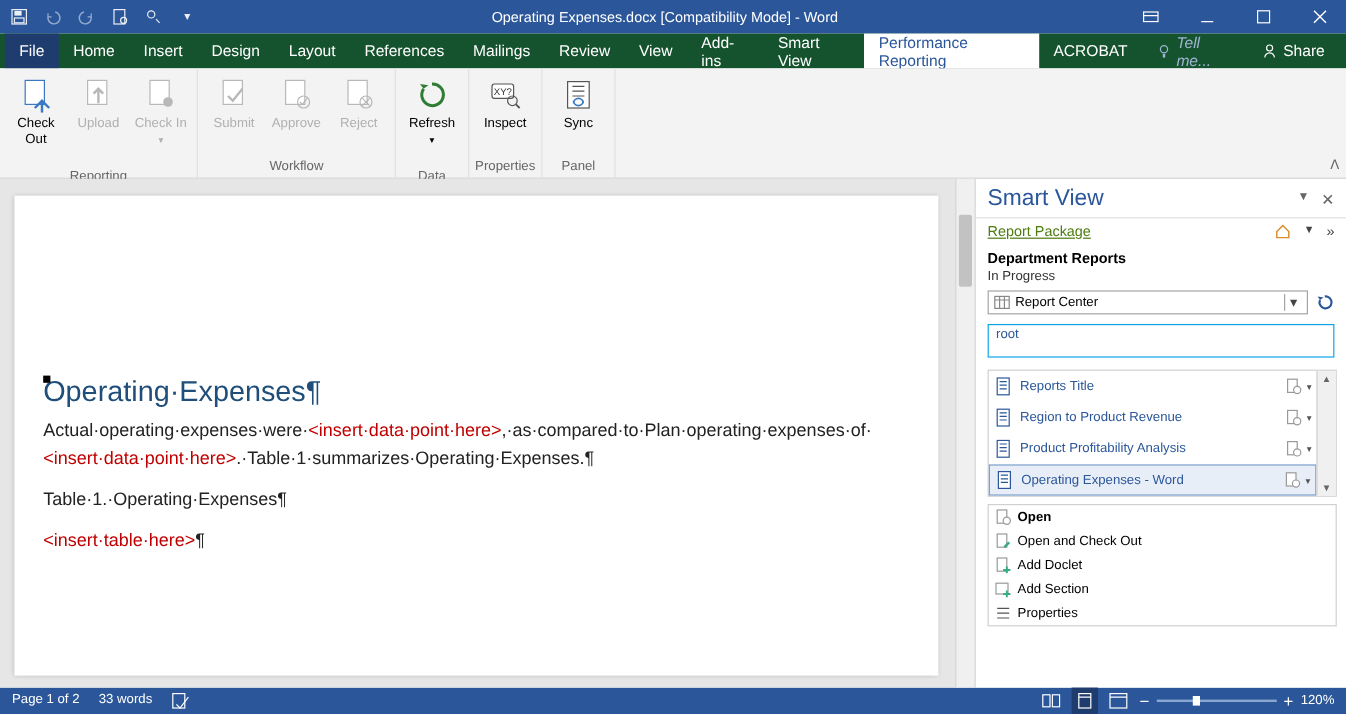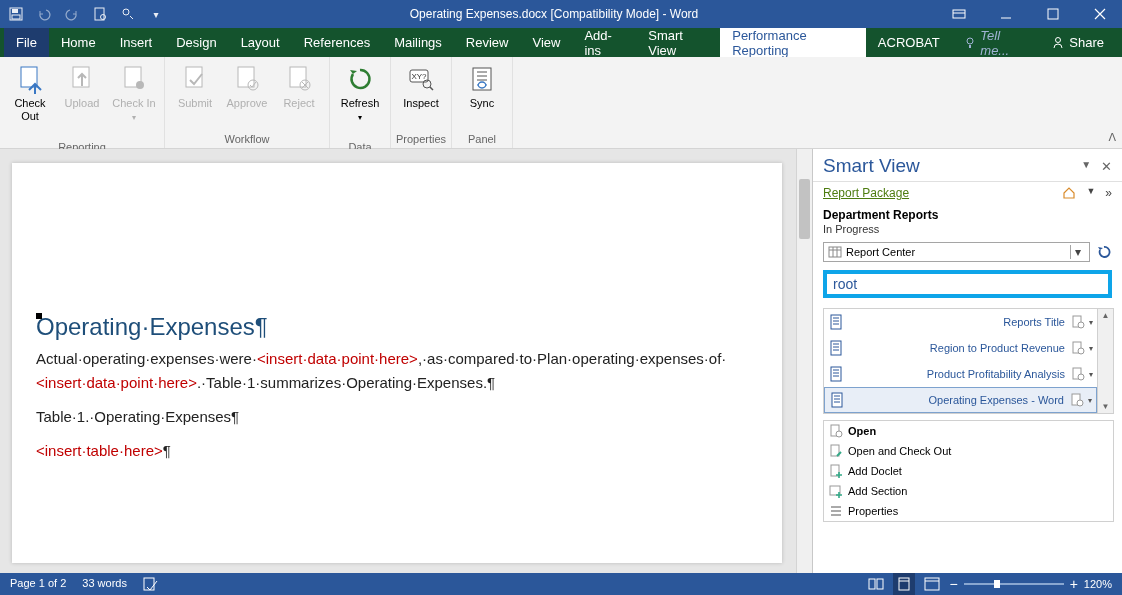--- a/index.html
+++ b/index.html
@@ -52,31 +52,31 @@
   .panel-sub { padding: 4px 10px 6px 10px; display: flex; align-items: center; }
   .panel-sub a { color: #4d7c0f; text-decoration: underline; font-size: 12px; flex: 1; }
   .panel-sub-icons { display: flex; gap: 10px; color: #444; }
   .panel-meta { padding: 2px 10px 4px 10px; }
   .panel-meta b { font-size: 12px; }
   .panel-meta .status { font-size: 11px; color: #333; }
   .combo { margin: 2px 10px; display: flex; align-items: center; }
   .combo-box { flex: 1; border: 1px solid #a5a5a5; height: 20px; display: flex; align-items: center; padding: 1px 4px; background: #fff; }
   .combo-drop { border-left: 1px solid #a5a5a5; padding: 0 4px; color: #444; }
   .refresh-icon { margin-left: 6px; color: #2b579a; font-size: 14px; cursor: pointer; }
-  .search-box { margin: 6px 10px; border: 4px solid #0ea5e9; height: 28px; padding: 2px 6px; color: #2b579a; font-size: 14px; }
+  .search-box { margin: 6px 10px; border: 1px solid #0ea5e9; height: 28px; padding: 2px 6px; color: #2b579a; font-size: 11px; }
   
   .tree { margin: 4px 8px 4px 10px; border: 1px solid #d0d0d0; position: relative; }
   .tree-scroll { position: absolute; right: 0; top: 0; bottom: 0; width: 16px; background: #f0f0f0; border-left: 1px solid #d0d0d0; }
   .tree-scroll .up { position: absolute; top: 2px; left: 0; right: 0; text-align: center; font-size: 8px; color: #666; }
   .tree-scroll .dn { position: absolute; bottom: 2px; left: 0; right: 0; text-align: center; font-size: 8px; color: #666; }
   .tree-inner { margin-right: 16px; }
   .tree-row { display: flex; align-items: center; height: 26px; padding: 0 4px; cursor: pointer; }
   .tree-row.sel { background: #e8eef7; border: 1px solid #7da2ce; }
   .tree-icon { width: 18px; height: 18px; display: inline-flex; align-items: center; justify-content: center; margin-right: 4px; flex-shrink: 0; }
-  .tree-label { flex: 1; font-size: 11px; color: #2b579a; white-space: nowrap; overflow: hidden; text-overflow: ellipsis; text-align: right; }
+  .tree-label { flex: 1; font-size: 11px; color: #2b579a; white-space: nowrap; overflow: hidden; text-overflow: ellipsis; }
   .tree-action { width: 18px; height: 18px; display: inline-flex; align-items: center; justify-content: center; margin-left: 4px; flex-shrink: 0; }
   .tree-action-drop { font-size: 8px; color: #555; margin-left: 2px; }
   
   .actions { margin: 2px 8px 4px 10px; border: 1px solid #d0d0d0; }
   .action-row { display: flex; align-items: center; height: 20px; padding: 0 4px; cursor: pointer; font-size: 11px; }
   .action-row.hdr { font-weight: bold; }
   .action-icon { width: 16px; height: 16px; display: inline-flex; align-items: center; justify-content: center; margin-right: 4px; flex-shrink: 0; }
   
   
   .statusbar { height: 22px; background: #2b579a; color: #fff; display: flex; align-items: center; font-size: 11px; }

